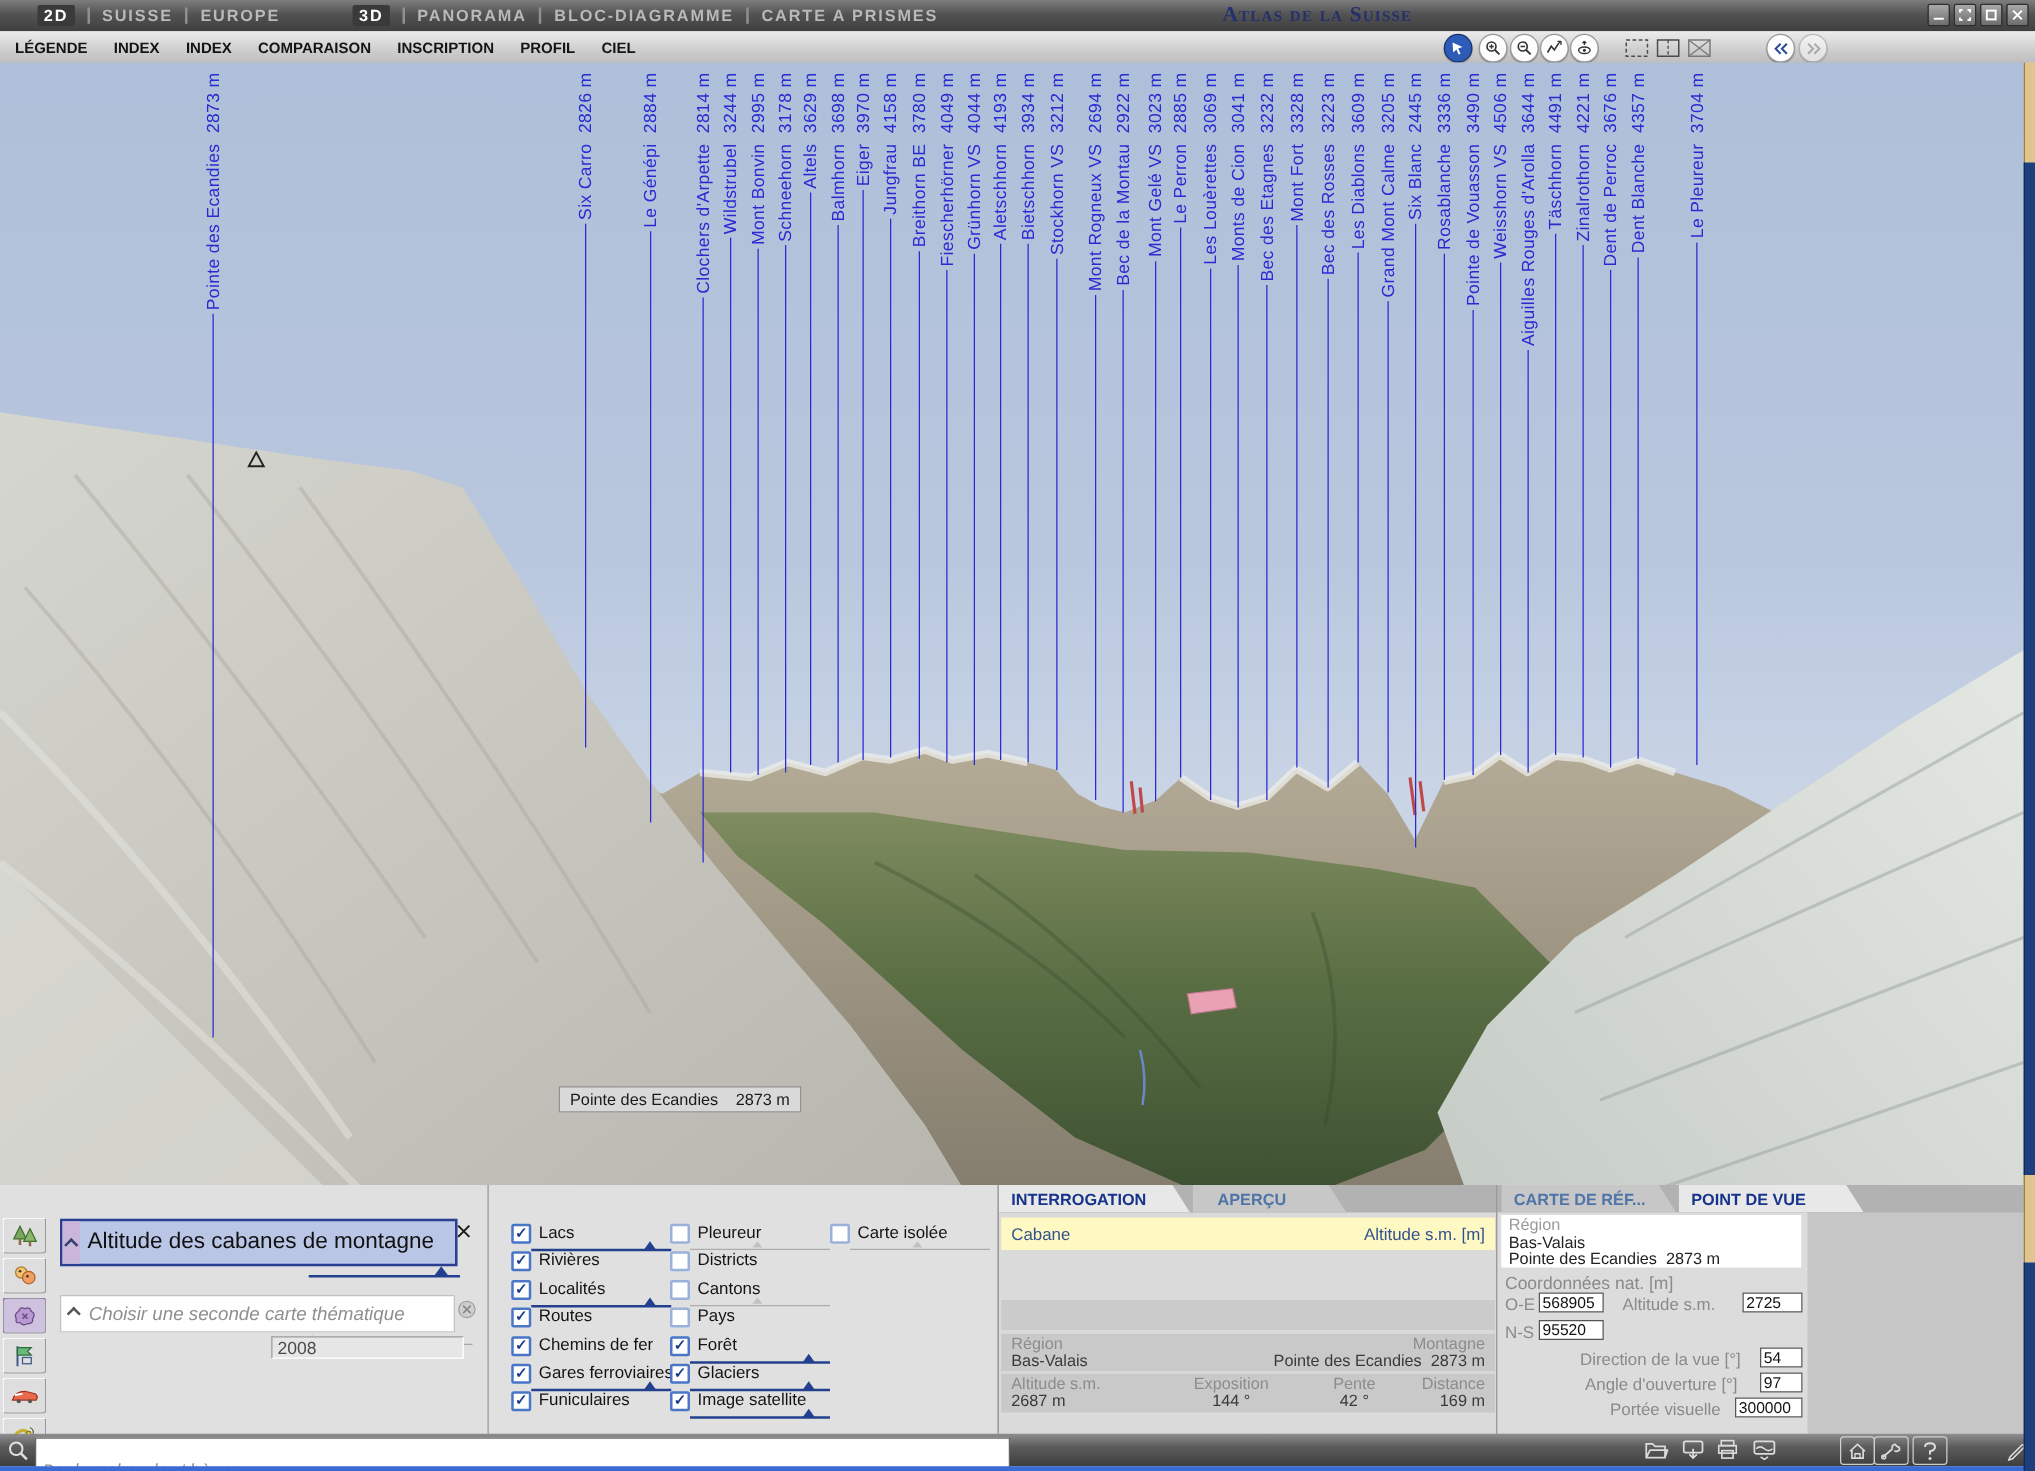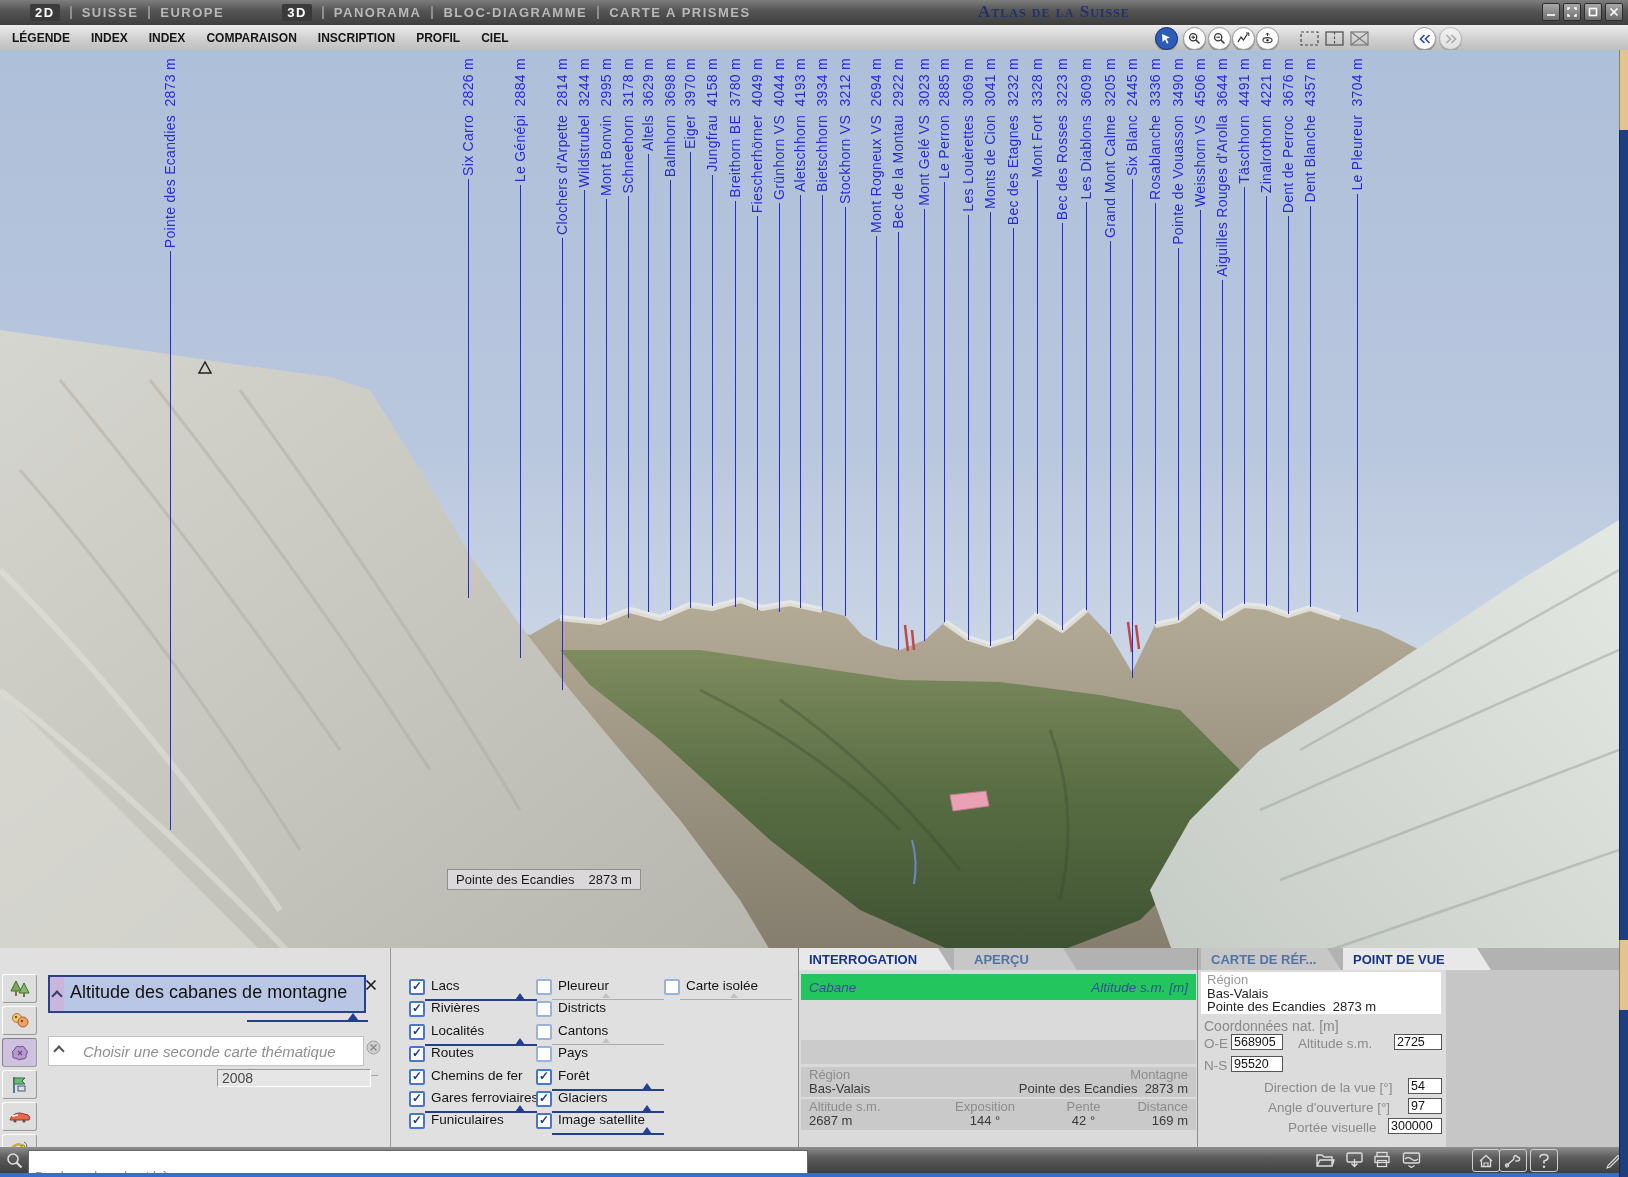--- a/index.html
+++ b/index.html
@@ -65,21 +65,21 @@
   .caret{width:6px;height:6px;border-left:2px solid #34406f;border-top:2px solid #34406f;transform:rotate(45deg);margin-top:3px;}
   .combo-text{font-size:18px;color:#111;padding:5px 6px;}
   .x-close{position:absolute;left:365px;top:31px;}
   .hslider{position:absolute;}
   .hslider .track{border-top:2px solid #23408f;}
   .hslider .thumb{position:absolute;top:-7px;width:0;height:0;
     border-left:6px solid transparent;border-right:6px solid transparent;border-bottom:8px solid #23408f;}
   .hslider.gray .track{border-top:1px solid #a8a8a8;}
   .hslider.gray .thumb{border-bottom-color:#bdbdbd;}
   .combo2{position:absolute;left:48px;top:88px;width:314px;height:28px;background:#fff;
-    border:1px solid #c2c2c2;display:flex;align-items:center;gap:12px;}
+    border:1px solid #c2c2c2;display:flex;align-items:center;}
   .combo2 .caret{margin:0 4px 0 6px;border-color:#555;}
   .combo2-text{font-size:15px;font-style:italic;color:#8f8f8f;padding-left:4px;}
   .circle-x{position:absolute;left:366px;top:92px;}
   .year-box{position:absolute;left:217px;top:121px;width:144px;height:16px;background:#e6e6e6;
     border:1px solid #9a9a9a;border-bottom-color:#fff;border-right-color:#fff;
     font-size:14px;color:#4a4a4a;padding:0 4px;font-family:"Liberation Sans",sans-serif;}
   
   .fond-col{position:absolute;top:30px;}
   .chk-row{position:relative;height:22.4px;display:flex;align-items:flex-start;}
   .chk{width:12px;height:12px;border:2px solid #4a76c8;border-radius:2px;background:#fff;
@@ -87,23 +87,23 @@
   .chk.off{border-color:#9ab2da;}
   .chk-t{font-size:13.5px;color:#141414;white-space:nowrap;}
   .lslider{position:absolute;left:16px;top:17px;width:112px;height:8px;}
   .lslider .trk{border-top:2px solid #23408f;margin-top:4px;}
   .lslider .thumb{position:absolute;top:-2px;width:0;height:0;
     border-left:5px solid transparent;border-right:5px solid transparent;border-bottom:7px solid #23408f;}
   .lslider.active .thumb{left:80%;}
   .lslider.disabled .trk{border-top:1px solid #adadad;}
   .lslider.disabled .thumb{left:45%;border-bottom-color:#c2c2c2;border-left-width:4px;border-right-width:4px;border-bottom-width:5px;}
   
-  .iq-row{position:absolute;left:2px;right:2px;height:26px;background:#22c55e;
+  .iq-row{position:absolute;left:2px;right:2px;height:26px;background:#fef9c3;
     display:flex;align-items:center;justify-content:space-between;padding:0 8px;box-sizing:border-box;
-    font-size:13.5px;color:#33518f;font-style:italic;}
+    font-size:13.5px;color:#33518f;}
   .iq-row.r1{top:26px;} .iq-row.r2{top:55px;}
   .iq-block{position:absolute;left:2px;right:2px;top:92px;height:24px;background:#cbcbcb;}
   .iq-sec{position:absolute;left:2px;right:2px;top:119px;height:30px;background:#c9c9c9;
     padding:1px 8px;box-sizing:border-box;font-size:13px;}
   .iq-sec .l1,.iq-sec .l2{display:flex;justify-content:space-between;line-height:14px;}
   .iq-sec .l1{color:#8c8c8c;} .iq-sec .l2{color:#3a3a3a;}
   .iq-stats{position:absolute;left:2px;right:2px;top:151px;height:31px;background:#c9c9c9;
     padding:1px 8px;box-sizing:border-box;display:flex;font-size:13px;}
   .iq-stats .c{display:flex;flex-direction:column;line-height:14px;}
   .iq-stats .c1{width:120px;} .iq-stats .c2{width:112px;text-align:center;}

